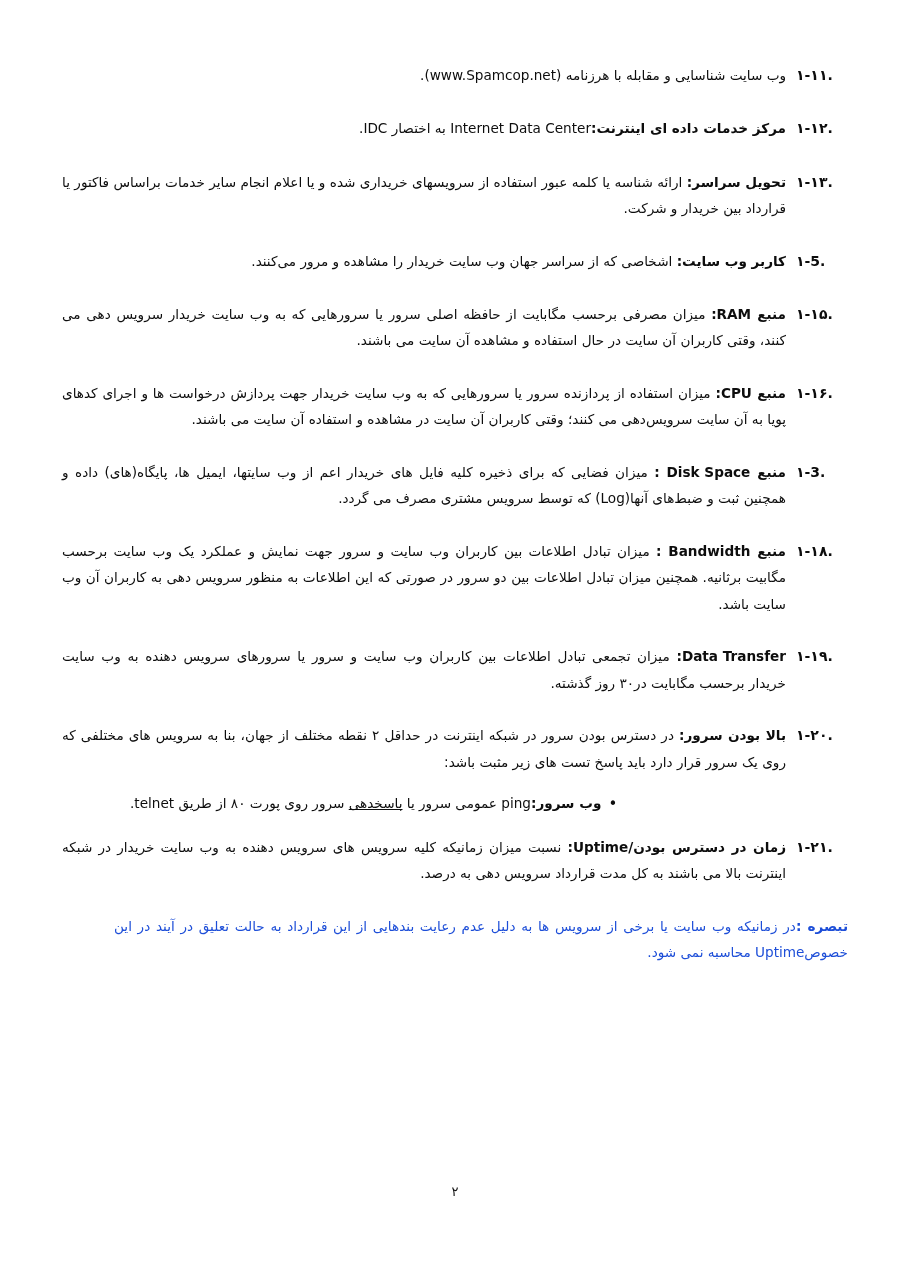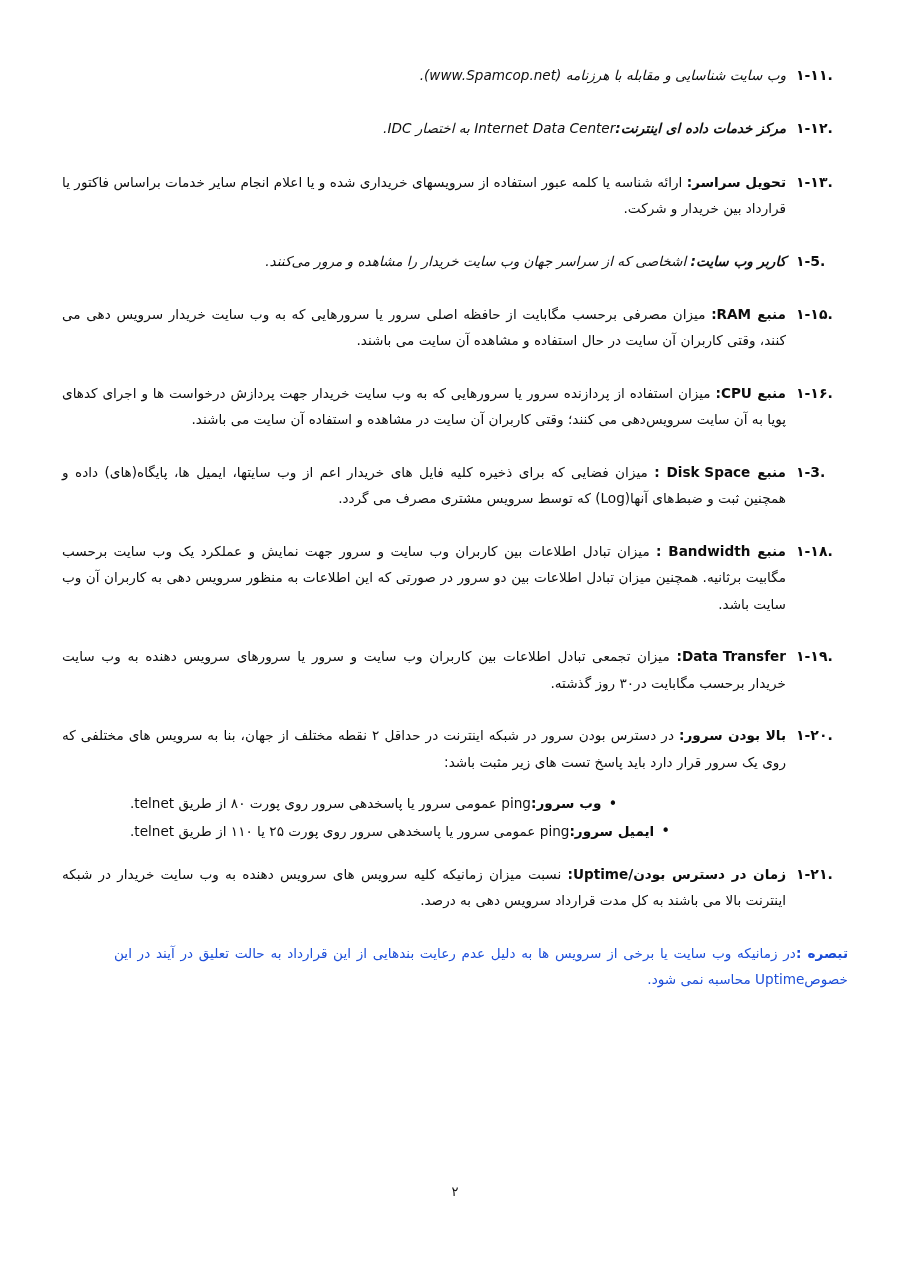--- a/index.html
+++ b/index.html
@@ -50,32 +50,31 @@
     flex: 1 1 auto;
     font-size: 13.6px;
     line-height: 1.95;
     text-align: justify;
     text-align-last: right;
     color: #0d0d0d;
     padding-right: 4px;
   }
   .clause-text.single {
     text-align: right;
-    font-style: italic;
   }
   .clause.tight { margin-bottom: 15px; }
   .clause.loose { margin-bottom: 26px; }
 
   b, strong { font-weight: bold; }
   .lat {
     direction: ltr;
     unicode-bidi: embed;
     display: inline-block;
   }
-  .ul { }
+  .ul { text-decoration: underline; }
 
   
   .bullets {
     list-style: none;
     margin: 0 0 16px 0;
     padding: 0;
     direction: rtl;
   }
   .bullets li {
     position: relative;
@@ -179,23 +178,20 @@
     <div class="clause tight">
       <div class="clause-num">۱-۲۰.</div>
       <div class="clause-text"><b>بالا بودن سرور:</b> در دسترس بودن سرور در شبکه اینترنت در حداقل ۲ نقطه مختلف از جهان، بنا به سرویس های مختلفی که روی یک سرور قرار دارد باید پاسخ تست های زیر مثبت باشد:</div>
     </div>
 
     <div class="bullets-wrap">
       <ul class="bullets">
         <li>
           <span class="dot">•</span><span><b>وب سرور:</b><span class="lat">ping</span> عمومی سرور یا <span class="ul">پاسخدهی</span> سرور روی پورت ۸۰ از طریق <span class="lat">telnet</span>.</span>
         </li>
-        <li>
-          <span class="dot">•</span><span><b>ایمیل سرور:</b><span class="lat">ping</span> عمومی سرور یا <span class="ul">پاسخدهی</span> سرور روی پورت ۲۵ یا ۱۱۰ از طریق <span class="lat">telnet</span>.</span>
-        </li>
       </ul>
     </div>
 
     <div class="clause tight">
       <div class="clause-num">۱-۲۱.</div>
       <div class="clause-text"><b>زمان در دسترس بودن/<span class="lat">Uptime</span>:</b> نسبت میزان زمانیکه کلیه سرویس های سرویس دهنده به وب سایت خریدار در شبکه اینترنت بالا می باشند به کل مدت قرارداد سرویس دهی به درصد.</div>
     </div>
 
     <div class="note"><b>تبصره :</b>در زمانیکه وب سایت یا برخی از سرویس ها به دلیل عدم رعایت بندهایی از این قرارداد به حالت تعلیق در آیند در این خصوص<span class="lat">Uptime</span>  محاسبه نمی شود.</div>
 

